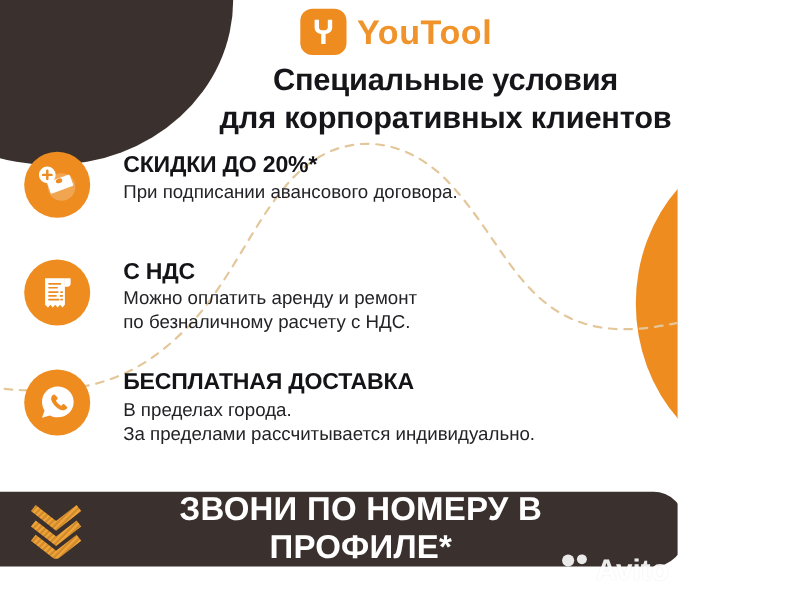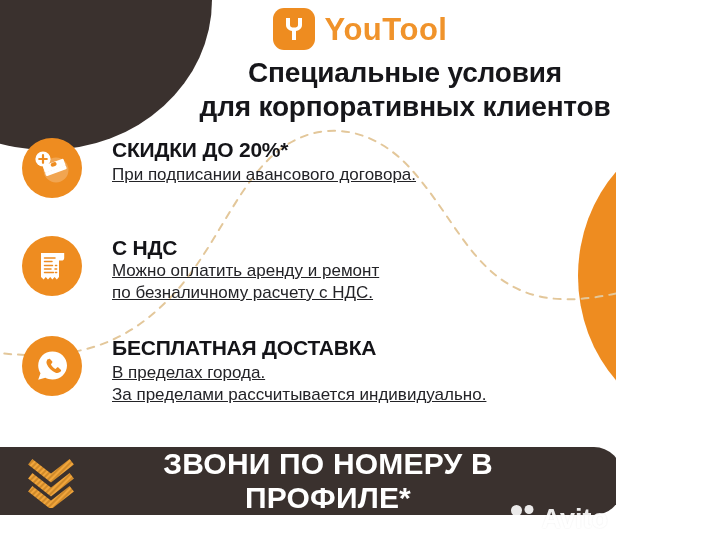--- a/index.html
+++ b/index.html
@@ -136,21 +136,20 @@
     line-height: 1.12;
     letter-spacing: -0.2px;
     margin: 0 0 2px 0;
   }
   .feature-line {
     font-size: 17px;
     font-weight: 400;
     color: #232327;
     line-height: 1.32;
     display: block;
-    text-decoration: underline;
   }
 
   .feature--vat { margin-bottom: 30px; }
   .feature--vat .feature-title { margin-bottom: 0; }
 
   
   .call-bar {
     position: absolute;
     left: 0;
     top: 447px;

